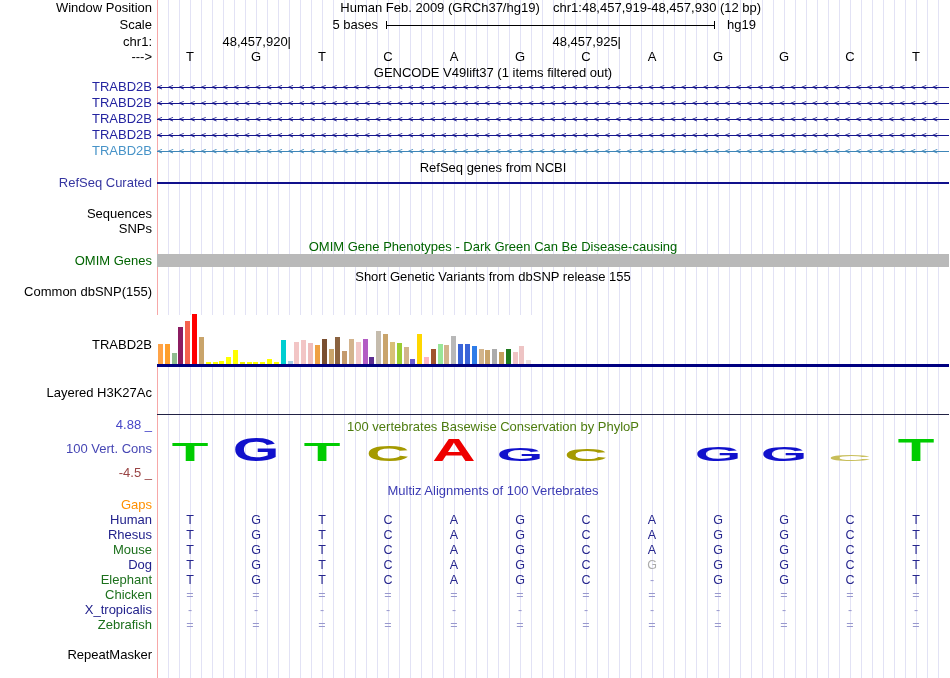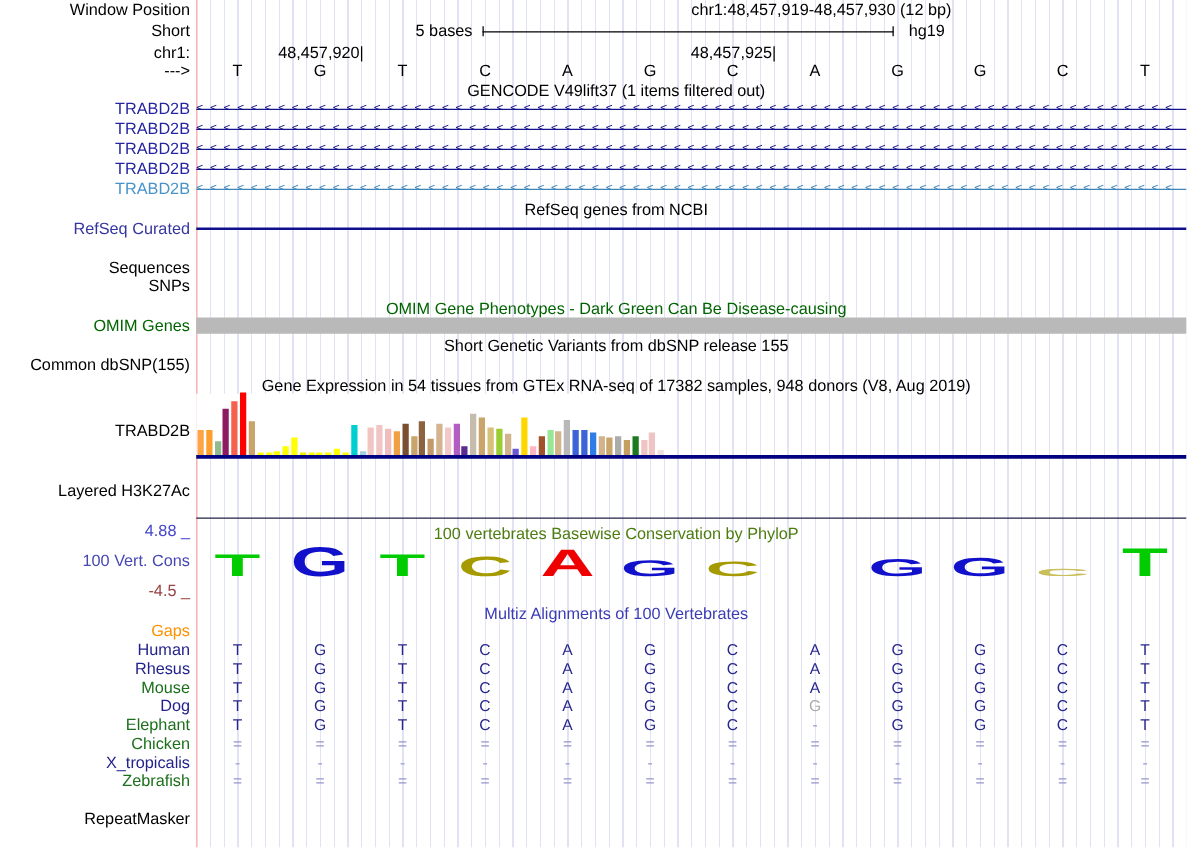--- a/index.html
+++ b/index.html
@@ -21,23 +21,24 @@
   .tiny-tick { position:absolute; width:1px; height:8px; background:#000; }
 </style>
 </head>
 <body>
 
 <div id="app">
   <div id="grid"></div>
   <div id="pink-line"></div>
 
   <span class="lbl" style="top:1px">Window Position</span>
+  <span class="abs" style="left:440px;top:1px;transform:translateX(-50%)">Human Feb. 2009 (GRCh37/hg19)</span>
   <span class="abs" style="left:553px;top:1px">chr1:48,457,919-48,457,930 (12 bp)</span>
 
-  <span class="lbl" style="top:18px">Short</span>
+  <span class="lbl" style="top:18px">Scale</span>
   <span class="abs" style="right:572px;top:18px">5 bases</span>
   <div class="abs" style="left:386px;top:25px;width:329px;height:1px;background:#000"></div>
   <div class="tiny-tick" style="left:386px;top:21px"></div>
   <div class="tiny-tick" style="left:714px;top:21px"></div>
   <span class="abs" style="left:727px;top:18px">hg19</span>
 
   <span class="lbl" style="top:35px">chr1:</span>
   <span class="abs" style="right:659px;top:35px">48,457,920|</span>
   <span class="abs" style="right:329px;top:35px">48,457,925|</span>
 
@@ -78,21 +79,20 @@
   <span class="lbl" style="top:207px">Sequences</span>
   <span class="lbl" style="top:222px">SNPs</span>
 
   <span class="title" style="top:240px;color:#006400">OMIM Gene Phenotypes - Dark Green Can Be Disease-causing</span>
   <span class="lbl" style="top:254px;color:#006400">OMIM Genes</span>
   <div class="hline" style="top:254px;height:13px;background:#B9B9B9"></div>
 
   <span class="title" style="top:270px">Short Genetic Variants from dbSNP release 155</span>
   <span class="lbl" style="top:285px">Common dbSNP(155)</span>
 
-  <span class="title" style="top:302px">Gene Expression in 54 tissues from GTEx RNA-seq of 17382 samples, 948 donors (V8, Aug 2019)</span>
   <span class="lbl" style="top:338px">TRABD2B</span>
   <div class="abs" style="left:157px;top:315px;width:377px;height:49px;background:#fff"></div>
   <div id="gtex-bars">
       <div class="bar" style="left: 158px; top: 344px; height: 20px; background: rgb(255, 163, 71);"></div>
       <div class="bar" style="left: 165px; top: 344px; height: 20px; background: rgb(255, 158, 44);"></div>
       <div class="bar" style="left: 172px; top: 353px; height: 11px; background: rgb(143, 188, 143);"></div>
       <div class="bar" style="left: 178px; top: 327px; height: 37px; background: rgb(139, 28, 98);"></div>
       <div class="bar" style="left: 185px; top: 321px; height: 43px; background: rgb(244, 98, 78);"></div>
       <div class="bar" style="left: 192px; top: 314px; height: 50px; background: rgb(255, 0, 0);"></div>
       <div class="bar" style="left: 199px; top: 337px; height: 27px; background: rgb(201, 164, 107);"></div>

